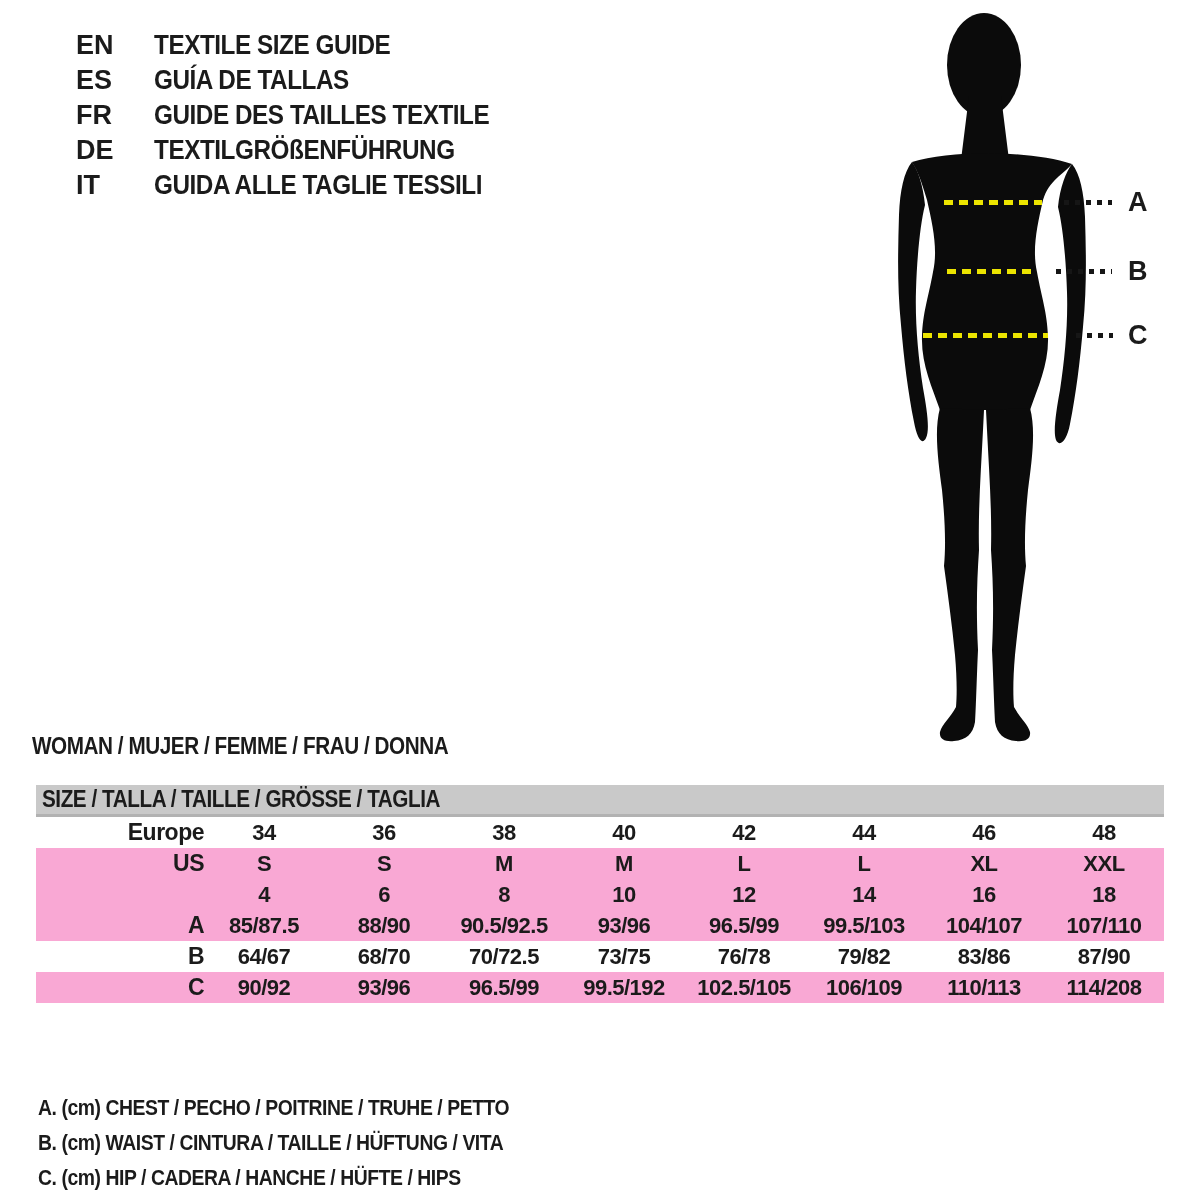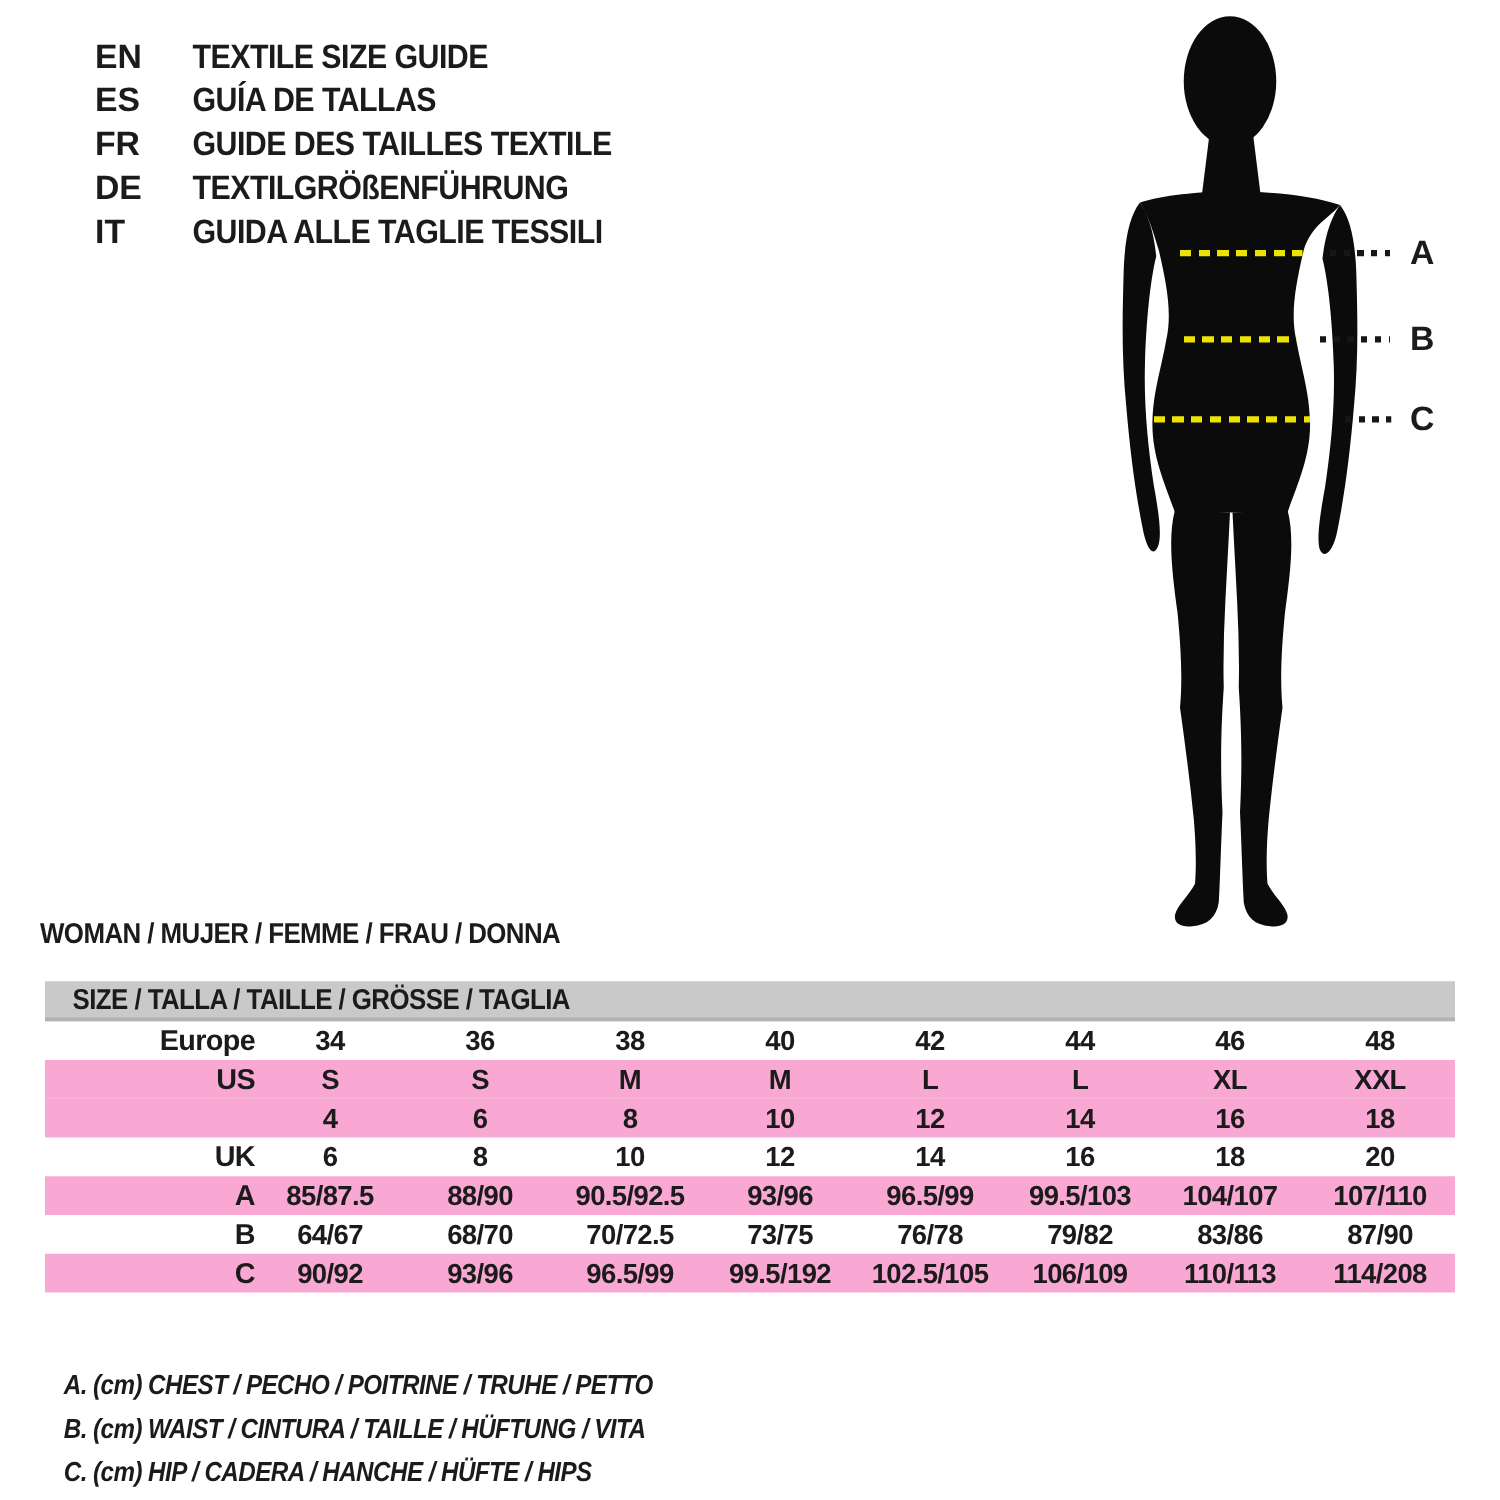--- a/index.html
+++ b/index.html
@@ -39,28 +39,28 @@
   .ml-c .yellow-dash{left:923px;top:333px;width:125px;}
   .ml-c .black-dots{left:1076px;top:333px;width:37px;}
   .ml-c .marker-label{left:1128px;top:321px;}
 
   
   .section-title{position:absolute;left:32px;top:733px;font-size:23px;}
 
   
   .size-table-wrap{position:absolute;left:36px;top:785px;width:1128px;}
   .size-header{height:29px;background:#c9c9c9;border-bottom:3px solid #b2b2b2;
-    display:flex;align-items:center;padding-left:22px;font-size:23px;}
+    display:flex;align-items:center;padding-left:6px;font-size:23px;}
   table.size-table{width:100%;border-collapse:collapse;table-layout:fixed;}
   table.size-table td{height:31px;text-align:center;font-size:22px;padding:0;letter-spacing:-0.5px;}
   table.size-table td.rowlabel{text-align:right;padding-left:6px;font-size:23px;}
   table.size-table tr.shaded{background:#f9a8d4;}
 
   
-  .legend{position:absolute;left:51px;top:1090px;font-style:italic;}
+  .legend{position:absolute;left:38px;top:1090px;}
   .legend-line{height:35px;font-size:22px;display:flex;align-items:center;}
 </style>
 </head>
 <body>
 
 <div class="page">
 
   <div class="lang-block">
 
       <div class="lang-row">
@@ -213,31 +213,20 @@
             <td>4</td>
             <td>6</td>
             <td>8</td>
             <td>10</td>
             <td>12</td>
             <td>14</td>
             <td>16</td>
             <td>18</td>
           </tr>
 
-          <tr>
-            <td class="rowlabel">UK</td>
-            <td>6</td>
-            <td>8</td>
-            <td>10</td>
-            <td>12</td>
-            <td>14</td>
-            <td>16</td>
-            <td>18</td>
-            <td>20</td>
-          </tr>
 
           <tr class="shaded">
             <td class="rowlabel">A</td>
             <td>85/87.5</td>
             <td>88/90</td>
             <td>90.5/92.5</td>
             <td>93/96</td>
             <td>96.5/99</td>
             <td>99.5/103</td>
             <td>104/107</td>

